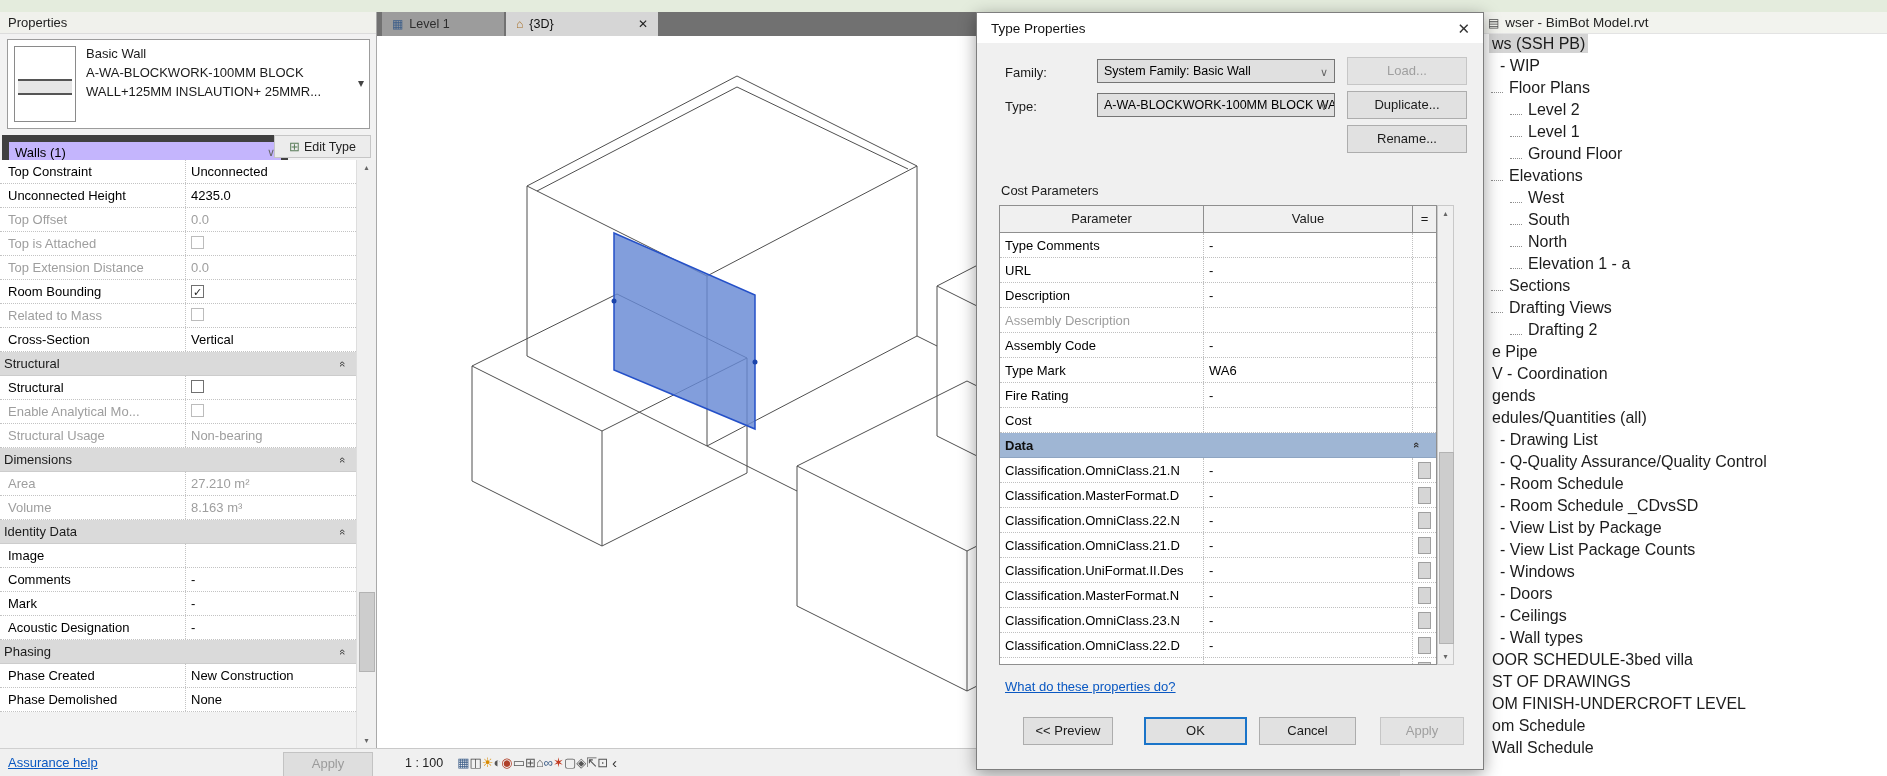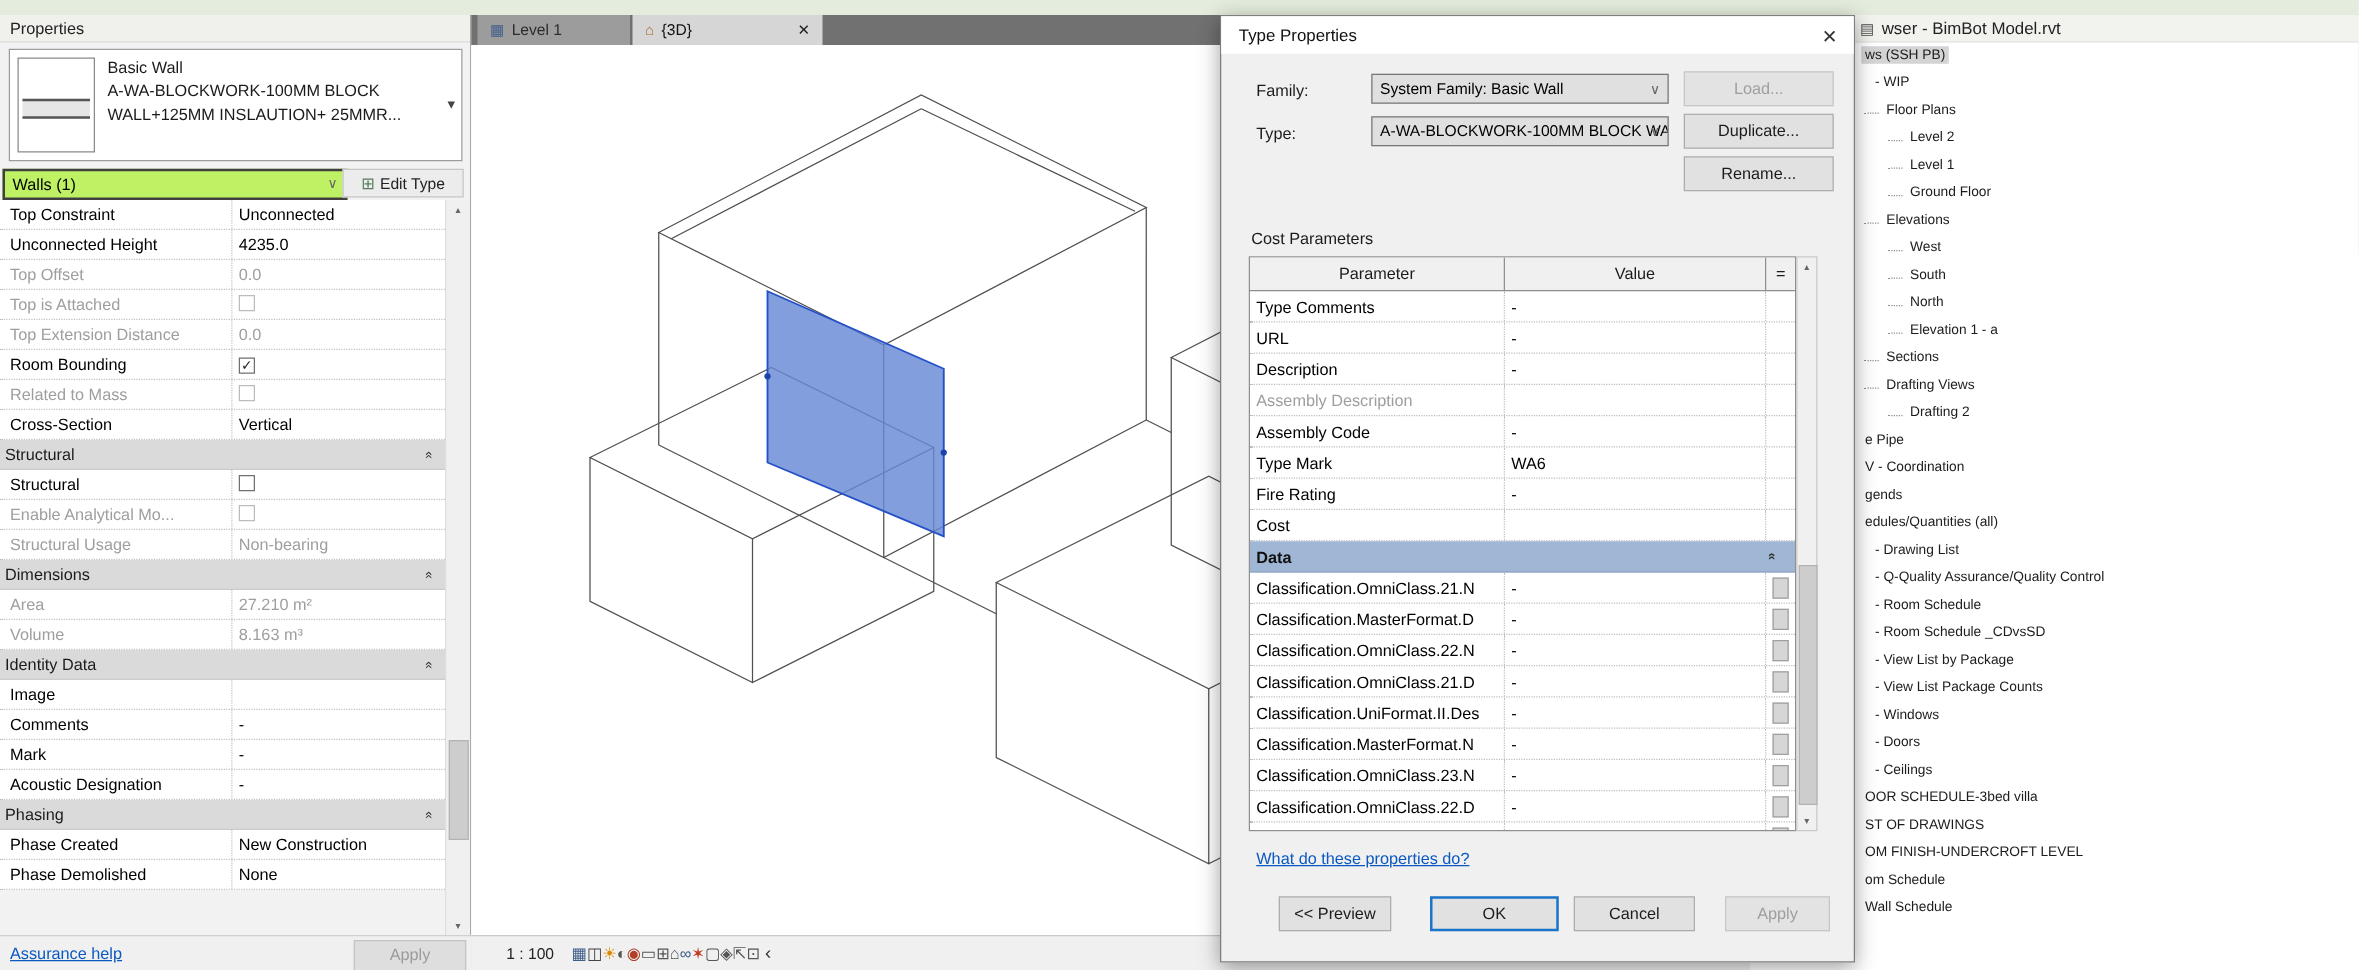--- a/index.html
+++ b/index.html
@@ -9,21 +9,21 @@
 
   
   .props-panel{position:absolute;left:0;top:12px;width:377px;height:764px;background:#f2f2f2;border-right:1px solid #a9a9a9;box-sizing:border-box;}
   .props-title{height:21px;line-height:21px;padding-left:8px;font-size:13px;color:#222;background:#f0f1ec;border-bottom:1px solid #dcdcdc;}
   .type-selector{position:absolute;left:7px;top:27px;width:361px;height:88px;background:#fff;border:1px solid #9c9c9c;display:flex;}
   .thumb{width:60px;height:74px;margin:6px;background:#fff;border:1px solid #8a8a8a;position:relative;flex:none;}
   .thumb-band{position:absolute;left:3px;right:3px;top:32px;height:12px;border-top:2px solid #555;border-bottom:2px solid #555;background:#e6e6e6;}
   .ts-text{padding:4px 14px 0 4px;font-size:13px;color:#1b1b1b;line-height:19px;flex:1;overflow:hidden;white-space:nowrap;}
   .ts-arrow{position:absolute;right:5px;top:36px;color:#444;font-size:12px;}
   .walls-row{position:absolute;left:0;top:121px;width:377px;height:27px;}
-  .walls-combo{position:absolute;left:2px;top:2px;width:266px;height:21px;background:#bef264;border:2px solid #404040;font-size:13px;line-height:21px;padding-left:6px;box-sizing:content-box;}
+  .walls-combo{position:absolute;left:2px;top:2px;width:266px;height:21px;background:#c4b5fd;border:7px solid #404040;font-size:13px;line-height:21px;padding-left:6px;box-sizing:content-box;}
   .combo-arrow{position:absolute;right:6px;top:0;color:#666;font-size:11px;}
   .edit-type-btn{position:absolute;left:274px;top:2px;width:97px;height:23px;background:#ececec;border:1px solid #c6c6c6;font-size:12.5px;color:#222;display:flex;align-items:center;gap:4px;justify-content:center;box-sizing:border-box;}
   .et-icon{color:#5a7d5a;font-size:13px;}
   #prop-grid{position:absolute;left:0;top:148px;width:356px;background:#fff;}
   .p-row{display:flex;height:23px;border-bottom:1px dotted #c3c3c3;font-size:13px;align-items:center;background:#fff;}
   .p-label{width:177px;padding-left:8px;border-right:1px dotted #c3c3c3;height:100%;display:flex;align-items:center;white-space:nowrap;overflow:hidden;}
   .p-value{flex:1;padding-left:5px;white-space:nowrap;}
   .p-section{display:flex;height:23px;background:#dadada;border-bottom:1px solid #cccccc;font-size:13px;align-items:center;padding-left:4px;color:#1b1b1b;justify-content:space-between;}
   .chev{transform:rotate(90deg);display:inline-block;color:#333;font-size:11px;margin-right:10px;}
   .dis-t{color:#9e9e9e;}
@@ -48,21 +48,21 @@
   .canvas{position:absolute;top:24px;left:0;width:1023px;height:712px;background:#fff;}
   .view-bar{position:absolute;top:736px;left:0;right:0;height:28px;background:#f0f0f0;border-top:1px solid #c9c9c9;display:flex;align-items:center;padding-left:28px;box-sizing:border-box;}
   .vb-scale{font-size:12.5px;color:#222;margin-right:14px;}
   .vb-icon{width:24px;text-align:center;font-size:13px;line-height:26px;}
   .vb-left{font-size:15px;color:#333;margin-left:4px;}
 
   
   .pb-panel{position:absolute;left:1400px;top:12px;width:487px;height:764px;background:#fff;}
   .pb-title{height:21px;background:#f2f3ee;font-size:13.5px;color:#222;display:flex;align-items:center;gap:6px;padding-left:88px;border-bottom:1px solid #e3e3e3;}
   .pb-title-icon{color:#4a4a4a;font-size:12px;}
-  #pb-tree{position:absolute;top:21px;left:0;right:0;bottom:0;overflow:hidden;font-size:11px;color:#1c1c1c;}
+  #pb-tree{position:absolute;top:21px;left:0;right:0;bottom:0;overflow:hidden;font-size:16px;color:#1c1c1c;}
   .pb-item{height:22px;line-height:22px;white-space:nowrap;}
   .pb-label{padding:1px 3px;}
   .pb-label.selected{background:#d4d4d4;}
   .guide{display:inline-block;width:12px;height:4px;border-bottom:1px dotted #8f8f8f;margin-right:3px;}
 
   
   .dialog{position:absolute;left:976px;top:12px;width:508px;height:758px;background:#f0f0f0;border:1px solid #7e7e7e;
           box-shadow:0 4px 16px rgba(0,0,0,.38);z-index:10;box-sizing:border-box;}
   .dlg-title{height:30px;background:#fff;display:flex;align-items:center;padding-left:14px;font-size:13.5px;color:#111;}
   .dlg-close{position:absolute;right:13px;top:7px;font-size:15px;color:#333;cursor:pointer;}
@@ -307,20 +307,21 @@
         <div class="pb-item" style="padding-left: 89px;"><span class="pb-label">edules/Quantities (all)</span></div>
         <div class="pb-item" style="padding-left: 97px;"><span class="pb-label">- Drawing List</span></div>
         <div class="pb-item" style="padding-left: 97px;"><span class="pb-label">- Q-Quality Assurance/Quality Control</span></div>
         <div class="pb-item" style="padding-left: 97px;"><span class="pb-label">- Room Schedule</span></div>
         <div class="pb-item" style="padding-left: 97px;"><span class="pb-label">- Room Schedule _CDvsSD</span></div>
         <div class="pb-item" style="padding-left: 97px;"><span class="pb-label">- View List by Package</span></div>
         <div class="pb-item" style="padding-left: 97px;"><span class="pb-label">- View List Package Counts</span></div>
         <div class="pb-item" style="padding-left: 97px;"><span class="pb-label">- Windows</span></div>
         <div class="pb-item" style="padding-left: 97px;"><span class="pb-label">- Doors</span></div>
         <div class="pb-item" style="padding-left: 97px;"><span class="pb-label">- Ceilings</span></div>
+        <div class="pb-item" style="padding-left: 97px;"><span class="pb-label">- Wall types</span></div>
         <div class="pb-item" style="padding-left: 89px;"><span class="pb-label">OOR SCHEDULE-3bed villa</span></div>
         <div class="pb-item" style="padding-left: 89px;"><span class="pb-label">ST OF DRAWINGS</span></div>
         <div class="pb-item" style="padding-left: 89px;"><span class="pb-label">OM FINISH-UNDERCROFT LEVEL</span></div>
         <div class="pb-item" style="padding-left: 89px;"><span class="pb-label">om Schedule</span></div>
         <div class="pb-item" style="padding-left: 89px;"><span class="pb-label">Wall Schedule</span></div>
       </div>
   </section>
 
   <section class="dialog">
     <div class="dlg-title">

